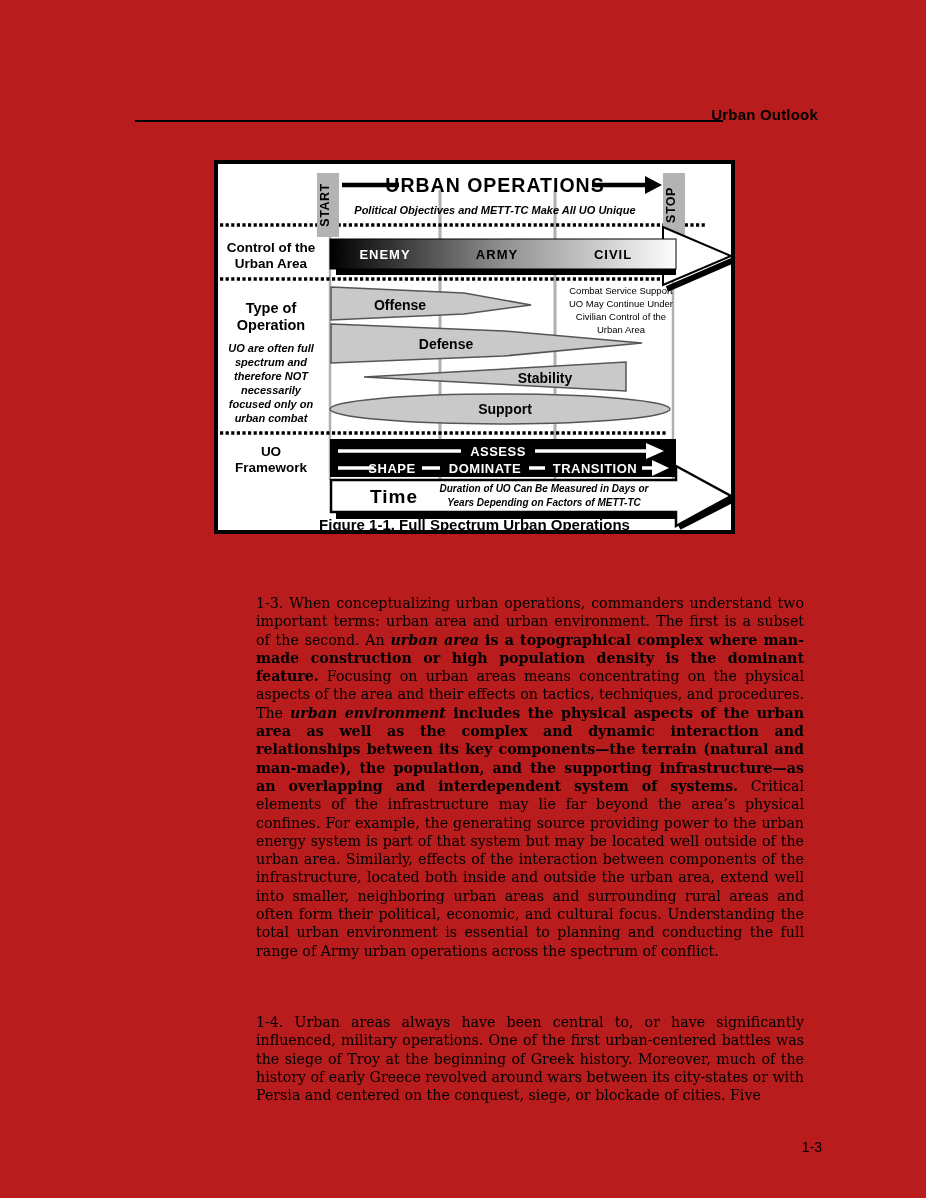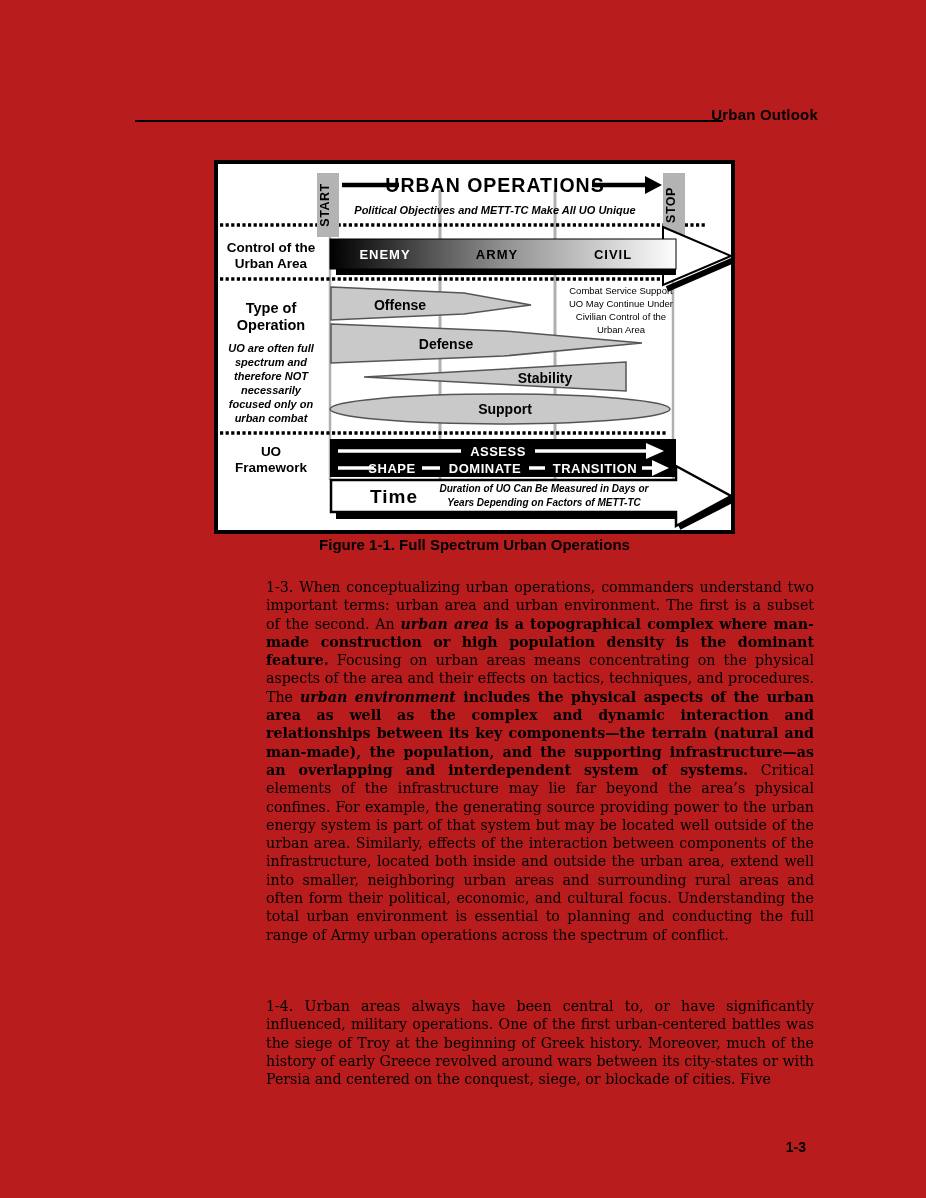--- a/index.html
+++ b/index.html
@@ -5,46 +5,46 @@
   html,body{margin:0;padding:0;background:#888;}
   .page{position:relative;width:926px;height:1198px;background:#b91c1c;overflow:hidden;
         font-family:"Liberation Sans",sans-serif;color:#000;}
   
   .header{position:absolute;left:135px;top:106px;width:683px;height:18px;}
   .header-rule{position:absolute;left:0;bottom:2px;width:588px;border-bottom:2.5px solid #000;}
   .header-title{position:absolute;right:0;top:0;font-weight:bold;font-size:15px;letter-spacing:.2px;}
   
   .figure-wrap{position:absolute;left:214px;top:160px;width:521px;height:374px;}
   .figure-wrap svg{display:block;width:521px;height:374px;}
-  .caption{position:absolute;left:214px;top:536px;width:521px;text-align:center;
+  .caption{position:absolute;left:214px;top:516px;width:521px;text-align:center;
            font-weight:bold;font-size:15px;}
   
   text{font-family:"Liberation Sans",sans-serif;text-anchor:middle;fill:#000;}
   .f-title{font-size:19.5px;font-weight:bold;letter-spacing:1px;}
   .f-sub{font-size:11px;font-weight:bold;font-style:italic;}
   .f-vert{font-size:12.5px;font-weight:bold;letter-spacing:.5px;}
   .f-rowlabel{font-size:13.5px;font-weight:bold;}
   .f-note{font-size:11px;font-weight:bold;font-style:italic;}
   .f-op{font-size:14px;font-weight:bold;}
   .f-seg{font-size:13px;font-weight:bold;letter-spacing:1px;}
   .f-seg-light{fill:#fff;}
   .f-small{font-size:9.5px;}
   .f-fw{font-size:13px;font-weight:bold;fill:#fff;letter-spacing:.5px;}
   .f-time{font-size:19px;font-weight:bold;letter-spacing:1px;}
   .f-timenote{font-size:10px;font-weight:bold;font-style:italic;}
   
-  .bodytext{position:absolute;left:266px;width:548px;font-family:"DejaVu Serif",serif;
-            font-size:14.2px;line-height:18.3px;text-align:justify;}
+  .bodytext{position:absolute;left:256px;width:548px;font-family:"DejaVu Serif",serif;
+            font-size:14.2px;line-height:18.3px;text-align:justify;margin-top:16px;}
   .para-1-3{top:578px;}
   .para-1-4{top:997px;}
   .b{font-weight:bold;}
   .bi{font-weight:bold;font-style:italic;}
   .section-heading{position:absolute;left:135px;top:964px;width:720px;margin:0;
             font-family:"DejaVu Serif",serif;font-size:17.5px;font-weight:bold;letter-spacing:.2px;}
-  .page-number{position:absolute;right:120px;top:1139px;font-weight:bold;font-size:14px;}
+  .page-number{position:absolute;right:104px;top:1139px;font-weight:normal;font-size:14px;}
 </style>
 </head>
 <body>
 
 <div class="page">
 
   <div class="header">
     <div class="header-rule"></div>
     <div class="header-title">Urban Outlook</div>
   </div>

